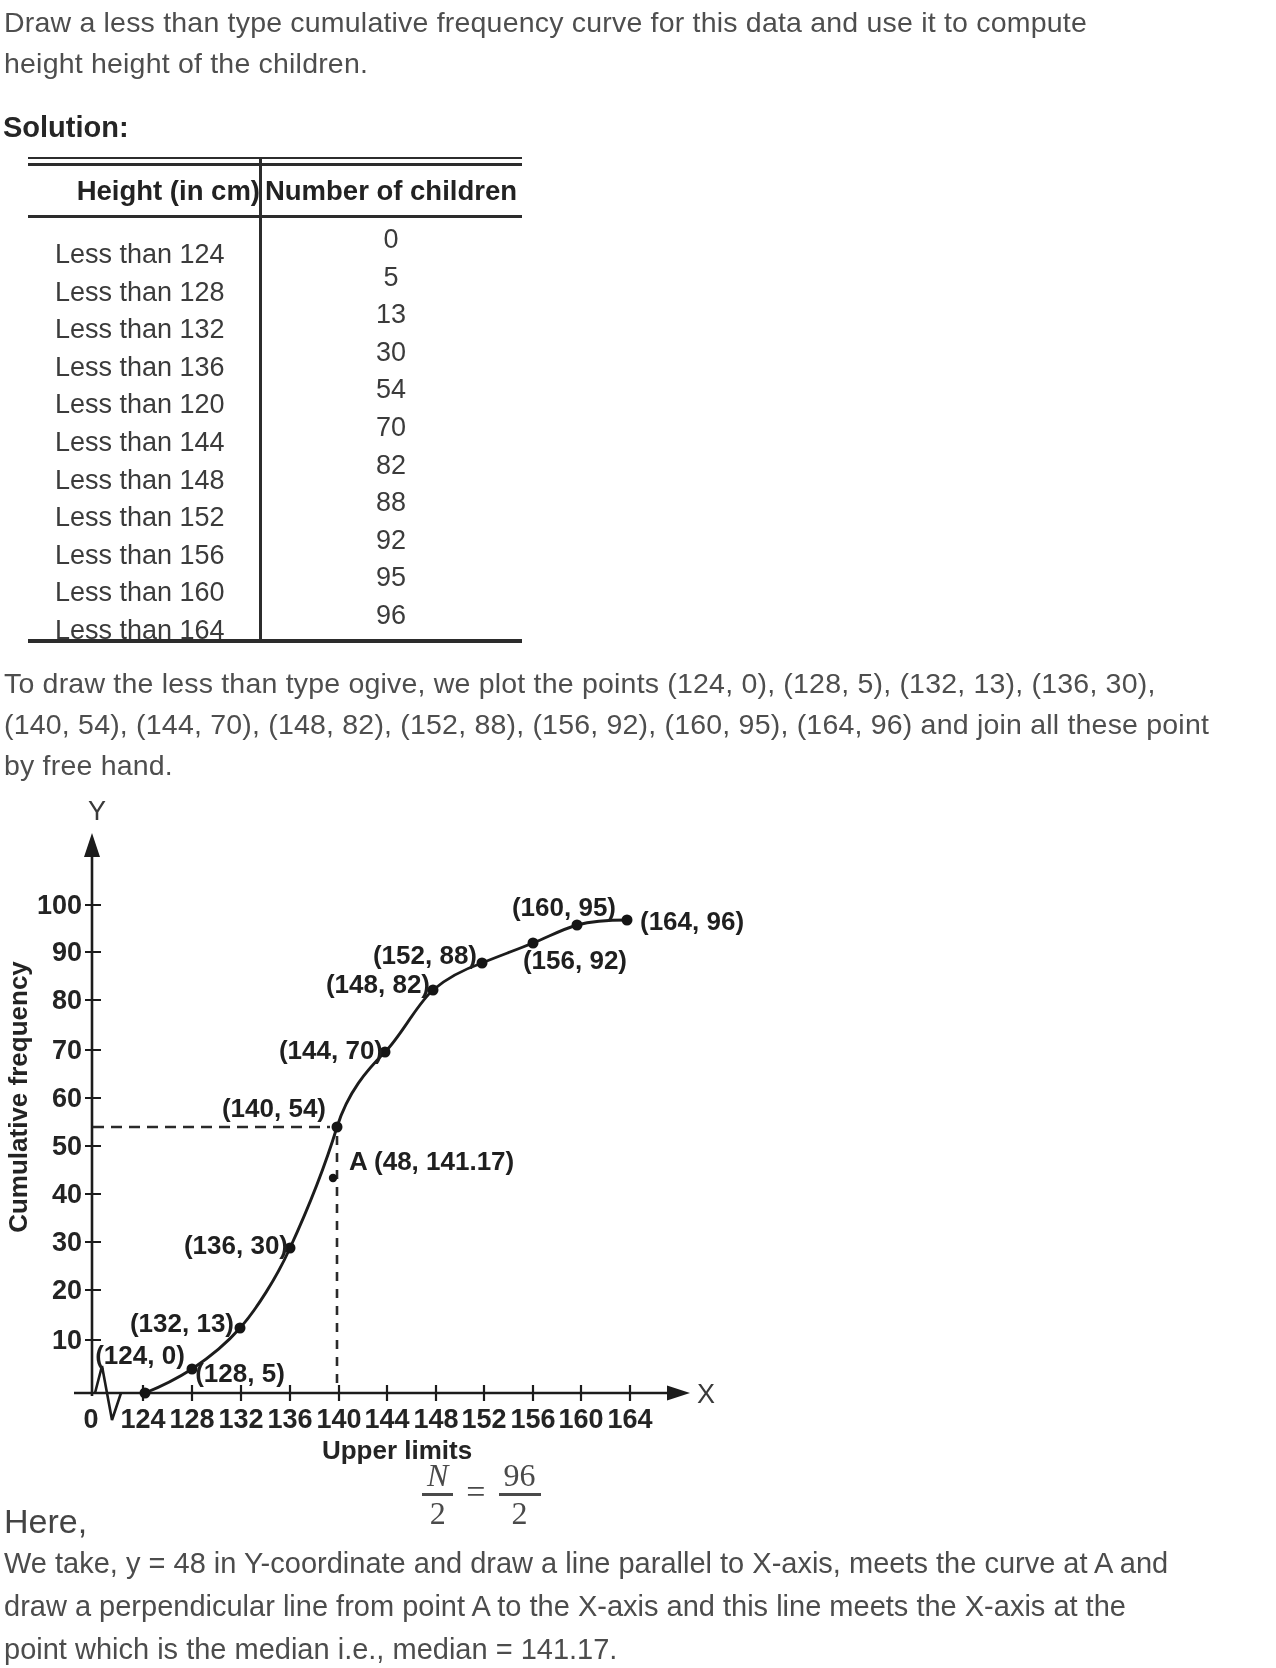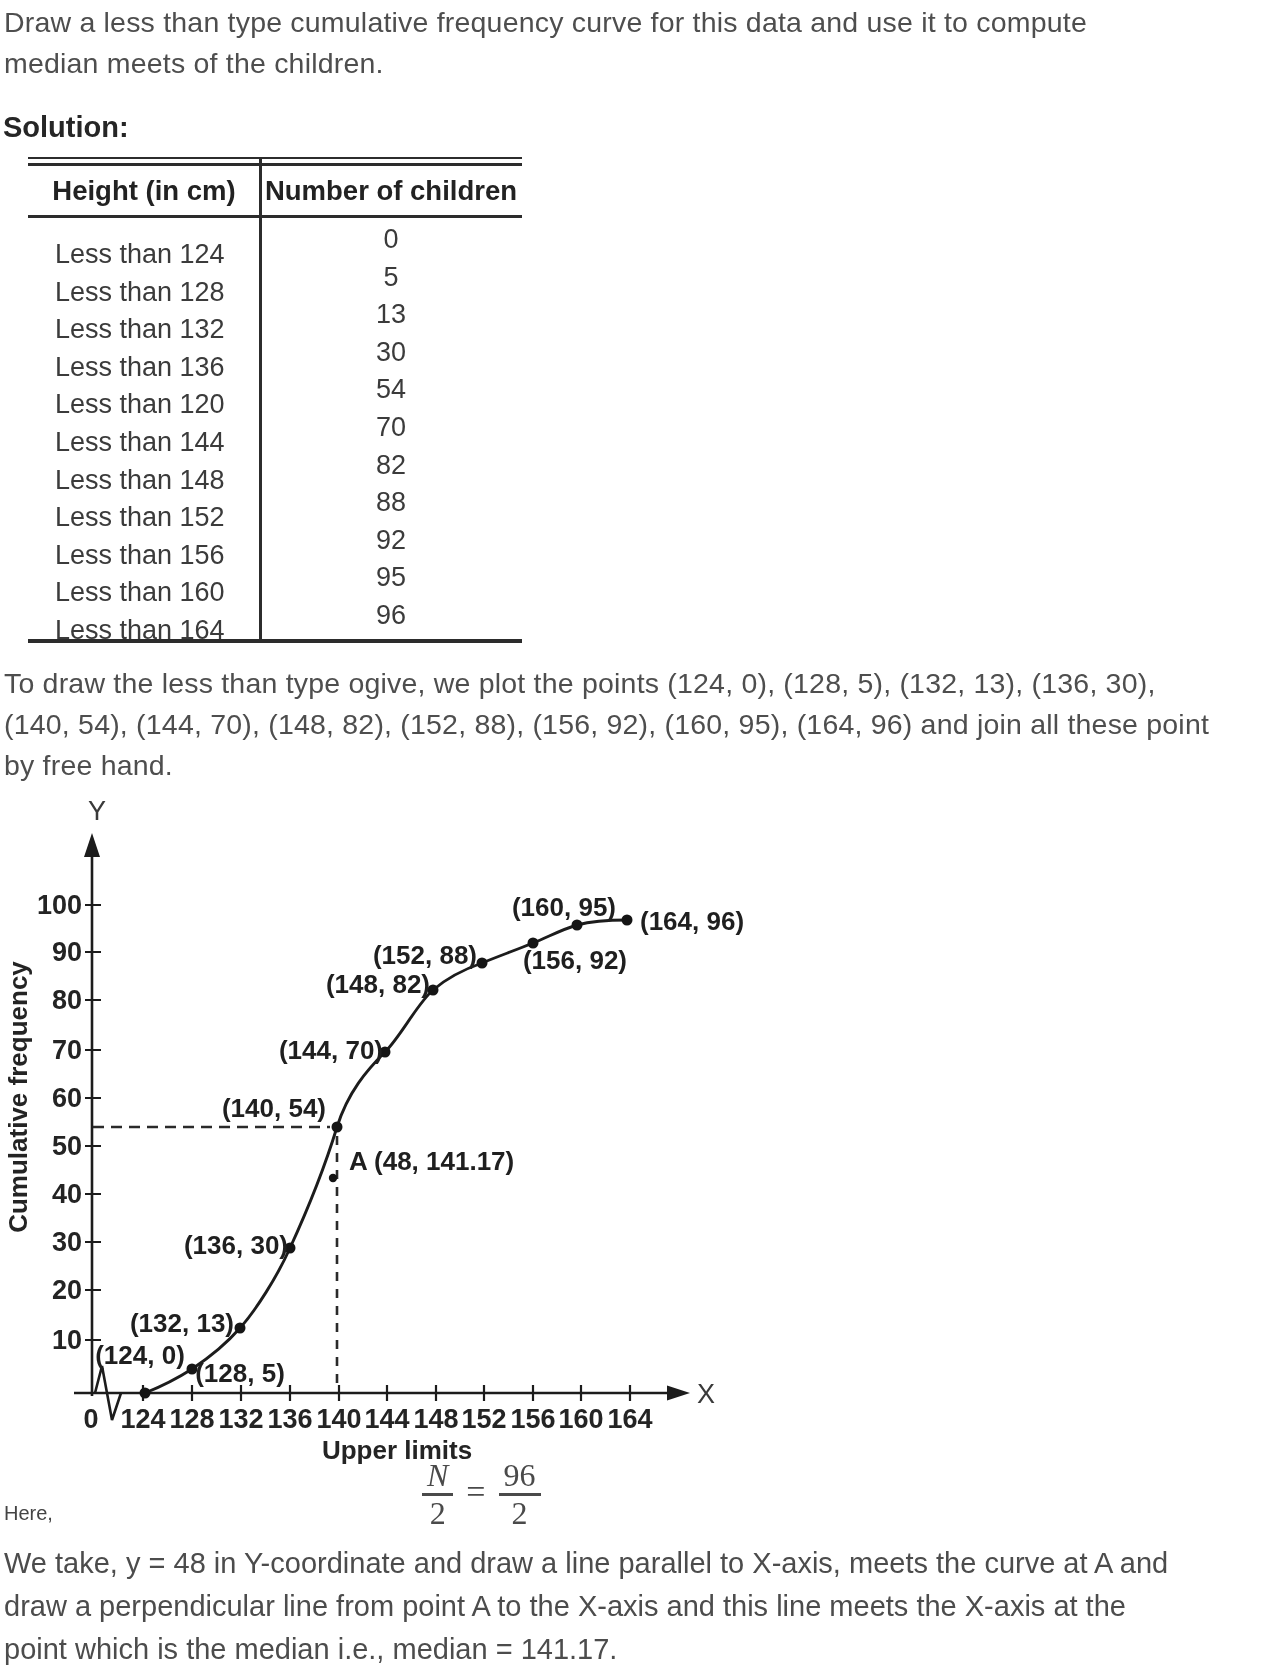--- a/index.html
+++ b/index.html
@@ -16,52 +16,52 @@
   
   .tbl { left:28px; top:157px; width:494px; color:#3b3b3b; }
   .tbl .line-a { height:2px; background:#2c2c2c; }
   .tbl .gap-a { height:4px; }
   .tbl .line-b { height:3px; background:#2c2c2c; }
   .tbl .thead { display:flex; align-items:center; height:49px; font-weight:bold; color:#222; font-size:27.5px; }
   .tbl .hline { height:3px; background:#2c2c2c; }
   .tbl .rows { padding:3px 0 4px 0; }
   .trow { display:flex; height:37.6px; line-height:37.6px; font-size:27px; }
   .hc1, .tc1 { width:232px; }
-  .hc1 { text-align:center; }
+  .hc1 { text-align:right; }
   .tc1 { padding-left:27px; text-align:left;margin-top:15px; }
   .hc2, .tc2 { width:262px; text-align:center; }
   .tbl .bline { height:4px; background:#2c2c2c; }
   .tbl .vdiv { position:absolute; left:231px; top:0; bottom:0; width:2.5px; background:#2c2c2c; }
 
   .intro-block { left:4px; top:663px; width:1270px; }
 
   svg text { font-family:"Liberation Sans", sans-serif; }
   .tick-label { font-size:27px; font-weight:bold; fill:#242424; }
   .pt-label { font-size:26px; font-weight:bold; fill:#1f1f1f; }
   .axis-letter { font-size:27px; font-weight:normal; fill:#3a3a3a; }
   .ax-title { font-size:26px; font-weight:bold; fill:#242424; }
 
-  .here-label { left:4px; top:1502px; font-size:20px; color:#444; }
+  .here-label { left:4px; top:1502px; font-size:34px; color:#444; }
   .formula { left:422px; top:1458px; display:flex; align-items:center; gap:13px;
              font-family:"Liberation Serif", serif; color:#4a4a4a; }
   .frac { display:inline-block; text-align:center; }
   .frac .num, .frac .den { font-size:32px; line-height:35px; padding:0 5px; }
   .frac .bar { height:2.5px; background:#4a4a4a; }
   .it { font-style:italic; }
   .eq { font-size:34px; padding-bottom:4px; }
   .concl-block { left:4px; top:1542px; width:1270px; font-size:29px; line-height:43px; }
 </style>
 </head>
 <body>
 
 <div class="page">
 
   <div class="abs q-block body-text">
     <div>Draw a less than type cumulative frequency curve for this data and use it to compute</div>
-    <div>median meets of the children.</div>
+    <div>height height of the children.</div>
   </div>
 
   <div class="abs solution">Solution:</div>
 
   <div class="abs tbl">
     <div class="line-a"></div>
     <div class="gap-a"></div>
     <div class="line-b"></div>
     <div class="thead">
       <div class="hc1">Height (in cm)</div>

